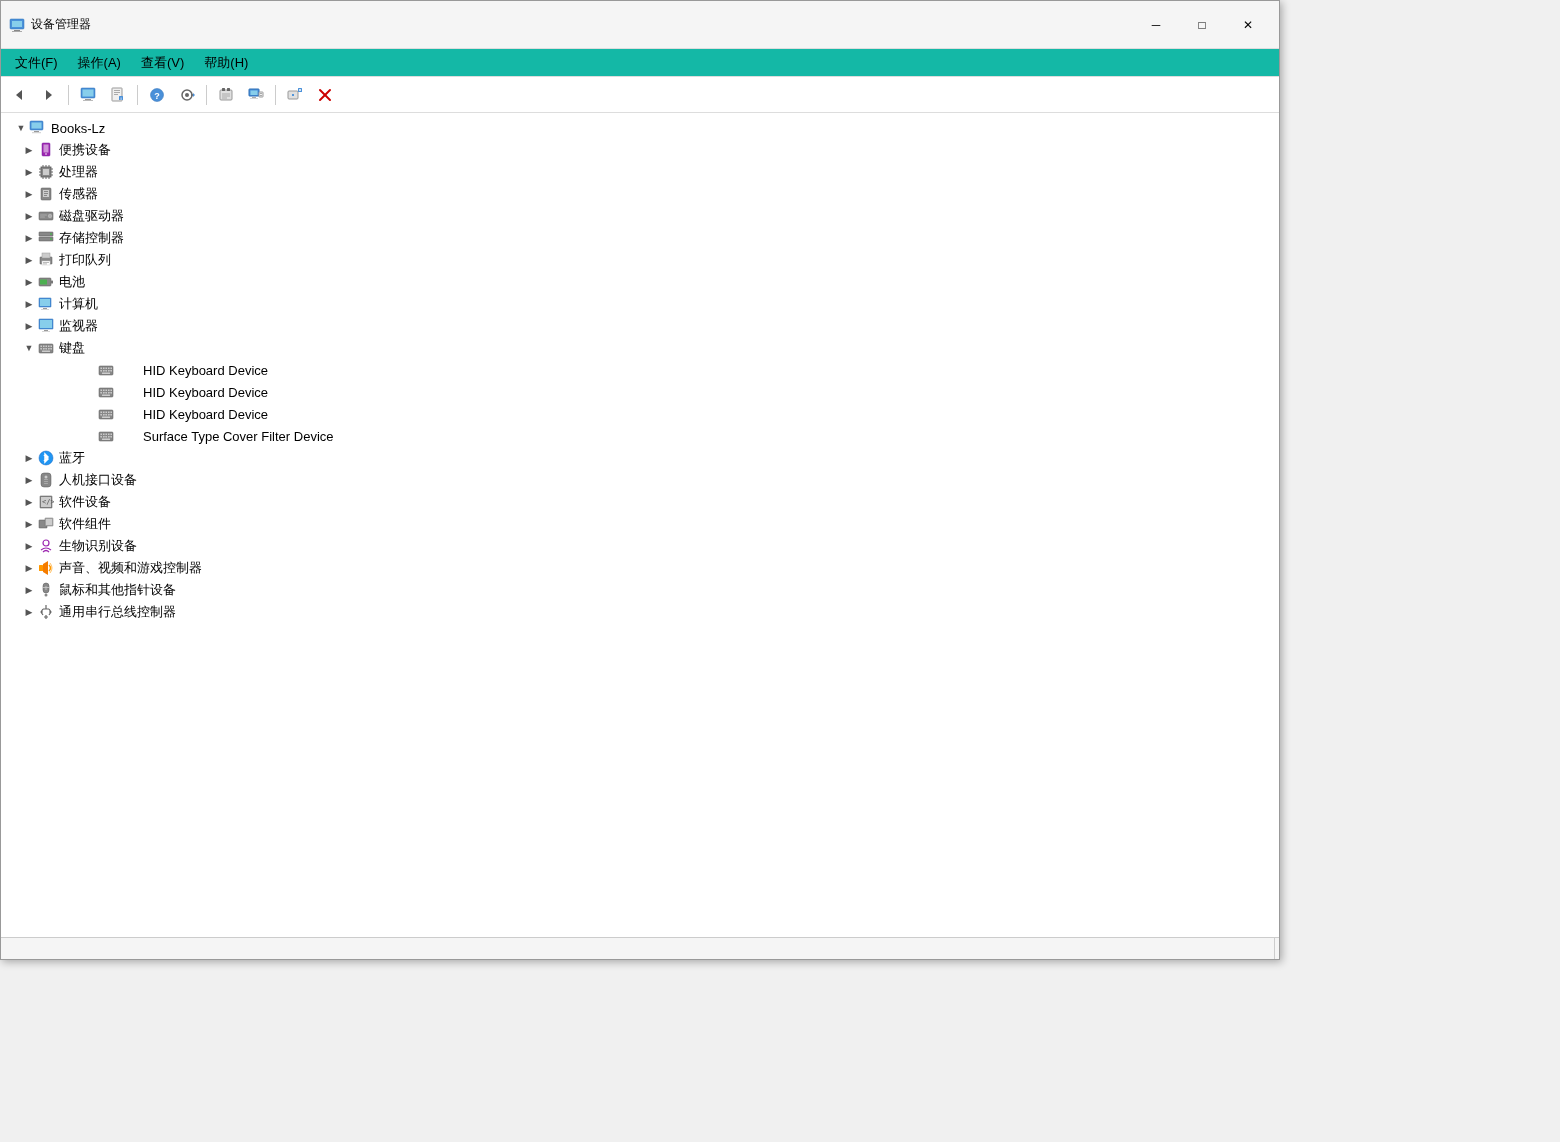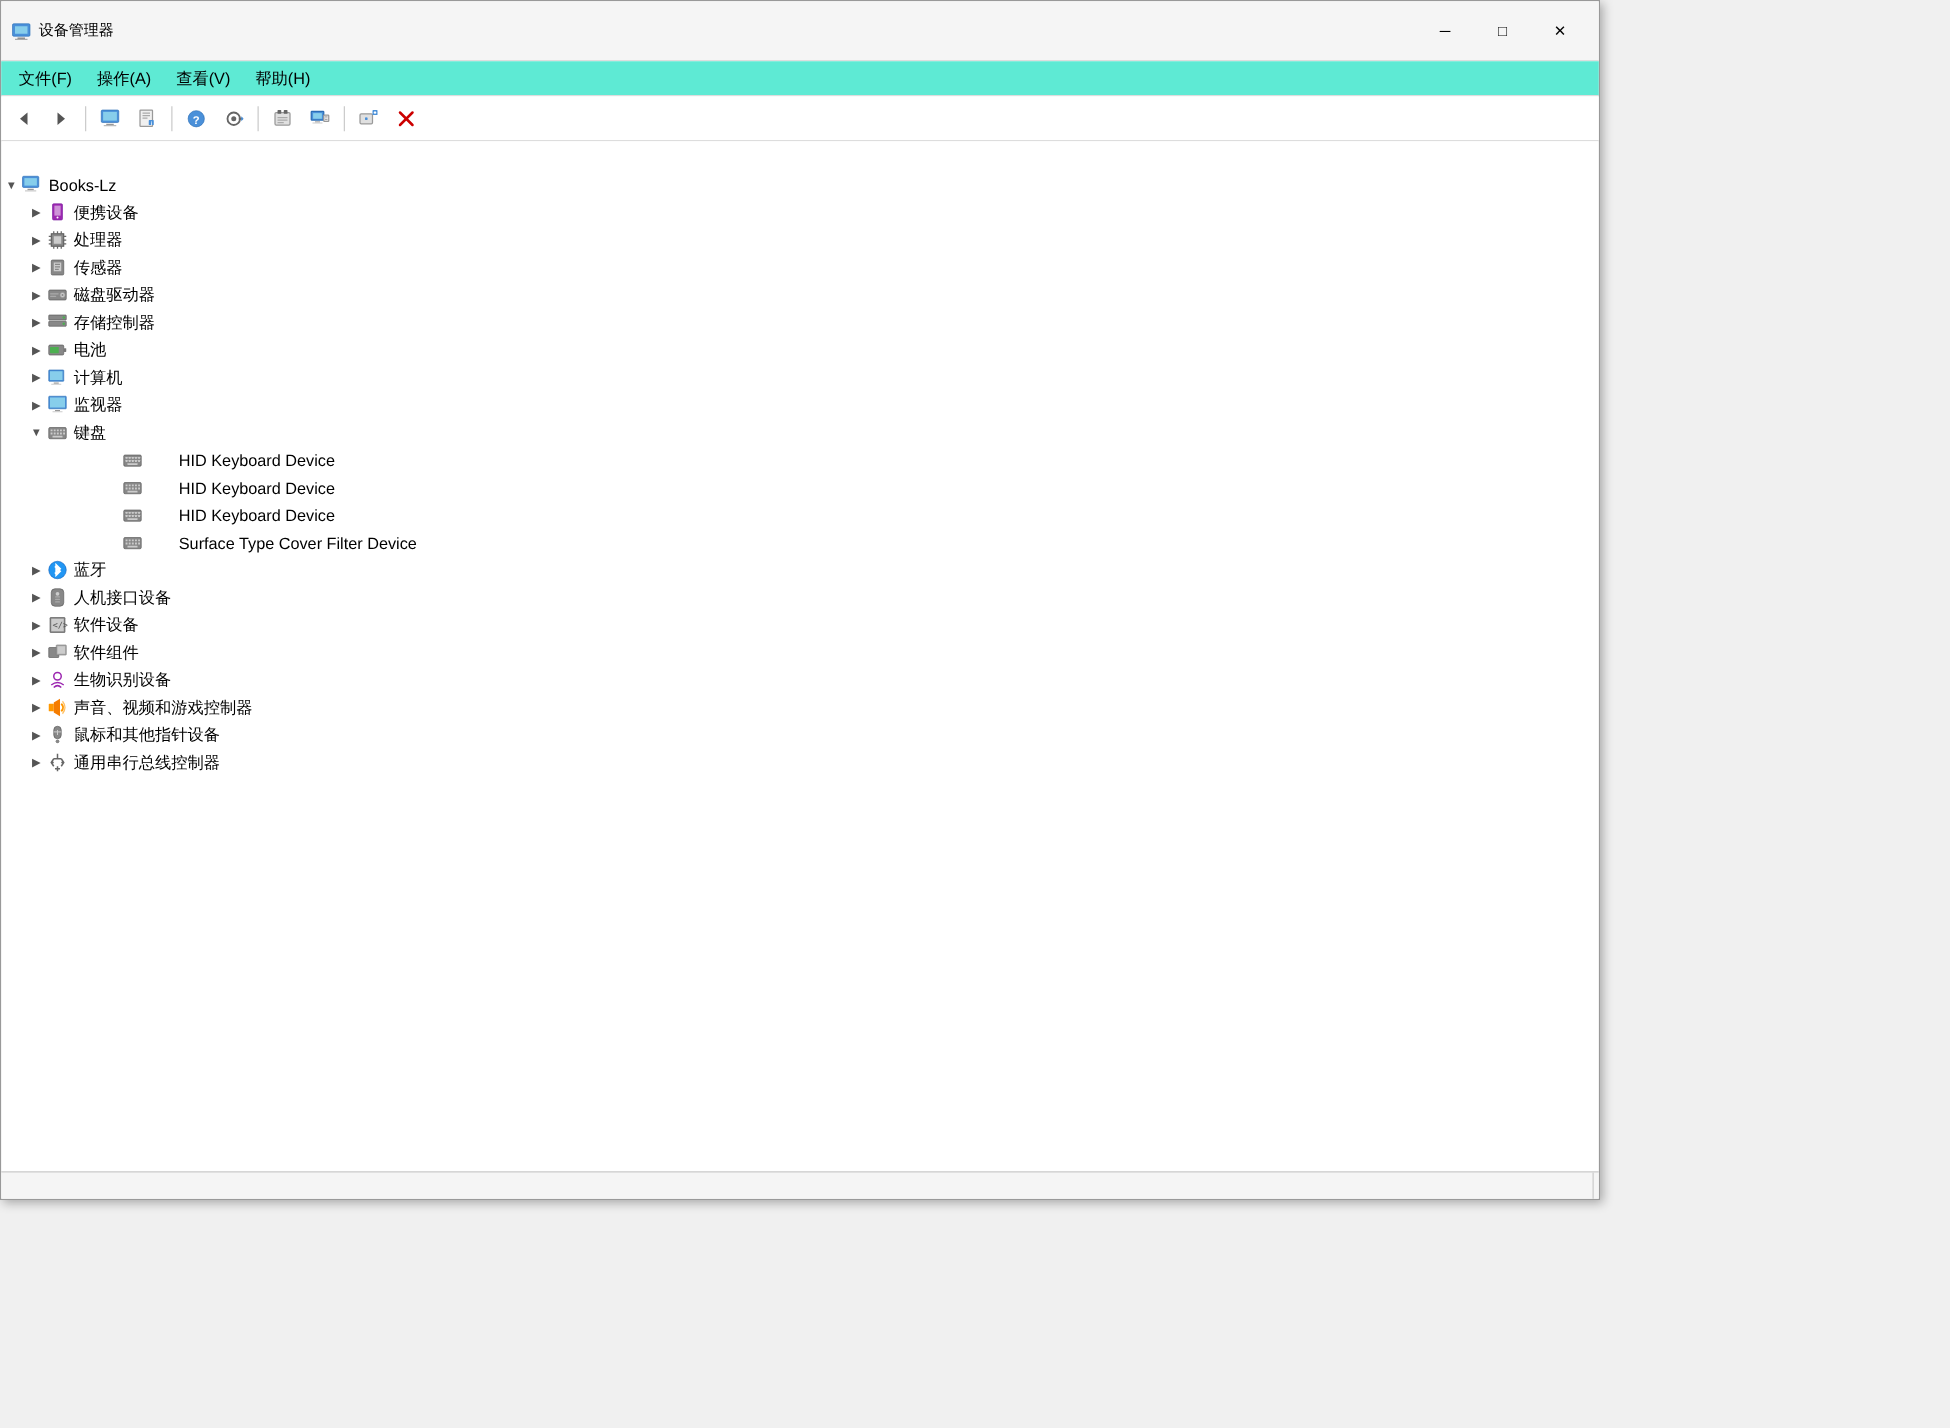--- a/index.html
+++ b/index.html
@@ -63,21 +63,21 @@
       color: #000;
     }
 
     
     .menu-bar {
       height: 28px;
       display: flex;
       align-items: center;
       padding: 0 4px;
       border-bottom: 1px solid #ddd;
-      background: #5eead4;
+      background: #14b8a6;
     }
     .menu-item {
       padding: 4px 10px;
       cursor: pointer;
       font-size: 13px;
       color: #000;
       border-radius: 2px;
     }
 
     
@@ -162,21 +162,21 @@
       justify-content: center;
       flex-shrink: 0;
       font-size: 14px;
     }
 
     .tree-label {
       font-size: 13px;
     }
 
     
-    .indent-0 { padding-left: 0; margin-top: 20px; }
+    .indent-0 { padding-left: 12px; }
     .indent-1 { padding-left: 20px; }
     .indent-2 { padding-left: 56px; gap: 24px; }
 
     
     .status-bar {
       height: 22px;
       border-top: 1px solid #ccc;
       background: #f5f5f5;
       display: flex;
       align-items: center;
@@ -404,20 +404,33 @@
           <svg width="16" height="16" viewBox="0 0 16 16">
             <rect x="1" y="2" width="14" height="4" rx="0.5" fill="#888" stroke="#555" stroke-width="0.5"></rect>
             <rect x="1" y="7" width="14" height="4" rx="0.5" fill="#888" stroke="#555" stroke-width="0.5"></rect>
             <circle cx="13" cy="4" r="1" fill="#4caf50"></circle>
             <circle cx="13" cy="9" r="1" fill="#4caf50"></circle>
           </svg>
         </div>
         <span class="tree-label">存储控制器</span>
       </div>
 
+      <div class="tree-item indent-1">
+        <div class="tree-toggle collapsed"></div>
+        <div class="tree-icon">
+          <svg width="16" height="16" viewBox="0 0 16 16">
+            <rect x="2" y="5" width="12" height="7" rx="0.5" fill="#888" stroke="#555" stroke-width="0.5"></rect>
+            <rect x="4" y="1" width="8" height="5" fill="#ccc" stroke="#999" stroke-width="0.5"></rect>
+            <rect x="4" y="9" width="8" height="4" fill="white" stroke="#ccc" stroke-width="0.5"></rect>
+            <rect x="5" y="10" width="6" height="0.8" fill="#aaa"></rect>
+            <rect x="5" y="11.5" width="4" height="0.8" fill="#aaa"></rect>
+          </svg>
+        </div>
+        <span class="tree-label">打印队列</span>
+      </div>
 
       <div class="tree-item indent-1">
         <div class="tree-toggle collapsed"></div>
         <div class="tree-icon">
           <svg width="16" height="16" viewBox="0 0 16 16">
             <rect x="1" y="4" width="12" height="8" rx="1" fill="#888" stroke="#555" stroke-width="0.5"></rect>
             <rect x="13" y="6.5" width="2" height="3" rx="0.5" fill="#777"></rect>
             <rect x="2" y="5.5" width="7" height="5" rx="0.5" fill="#4caf50"></rect>
           </svg>
         </div>

